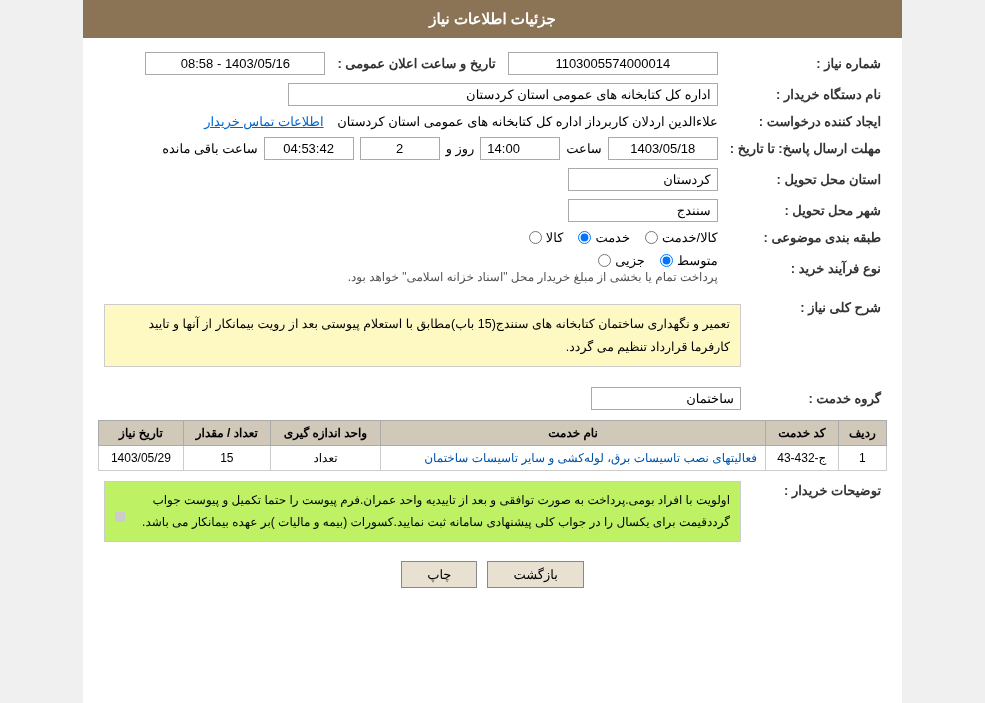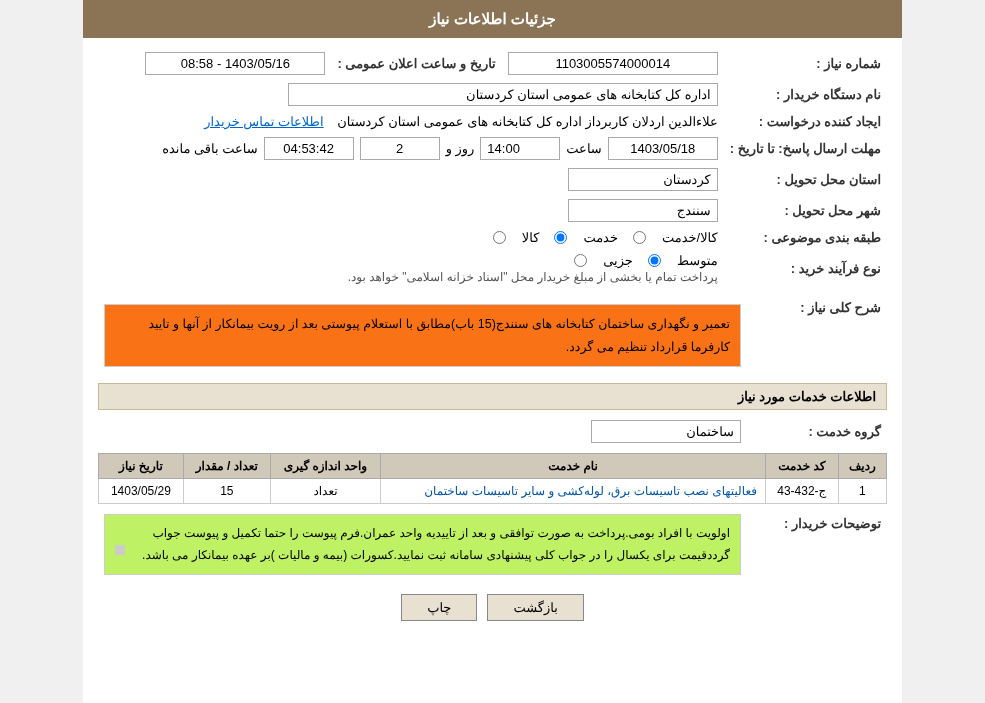--- a/index.html
+++ b/index.html
@@ -67,30 +67,30 @@
     }
     .radio-group {
       display: flex;
       gap: 15px;
       align-items: center;
       direction: rtl;
     }
     .radio-item {
       display: flex;
       align-items: center;
-      gap: 16px;
+      gap: 4px;
     }
     .purchase-note {
       font-size: 12px;
       color: #555;
       margin-top: 2px;
     }
     .description-box {
       border: 1px solid #ccc;
-      background: #f97316;
+      background: #fef9c3;
       padding: 8px 10px;
       margin: 6px 0;
       font-size: 12.5px;
       line-height: 1.8;
       text-align: right;
     }
     .services-table {
       width: 100%;
       border-collapse: collapse;
       margin: 6px 0;
@@ -267,21 +267,20 @@
       <tbody>
           <tr>
         <td class="label-cell" style="vertical-align:top; padding-top:6px;">شرح کلی نیاز :</td>
         <td>
           <div class="description-box">تعمیر و نگهداری ساختمان کتابخانه های سنندج(15 باب)مطابق با استعلام پیوستی بعد از رویت بیمانکار از آنها و تایید کارفرما قرارداد تنظیم می گردد.</div>
         </td>
       </tr>
     </tbody>
       </table>
 
-    <div class="section-title">اطلاعات خدمات مورد نیاز</div>
 
     <table class="info-table">
       <tbody>
           <tr>
         <td class="label-cell">گروه خدمت :</td>
         <td>
           <span class="input-box" style="width:150px; display:inline-block;padding-left:24px;">ساختمان</span>
         </td>
       </tr>
     </tbody>

